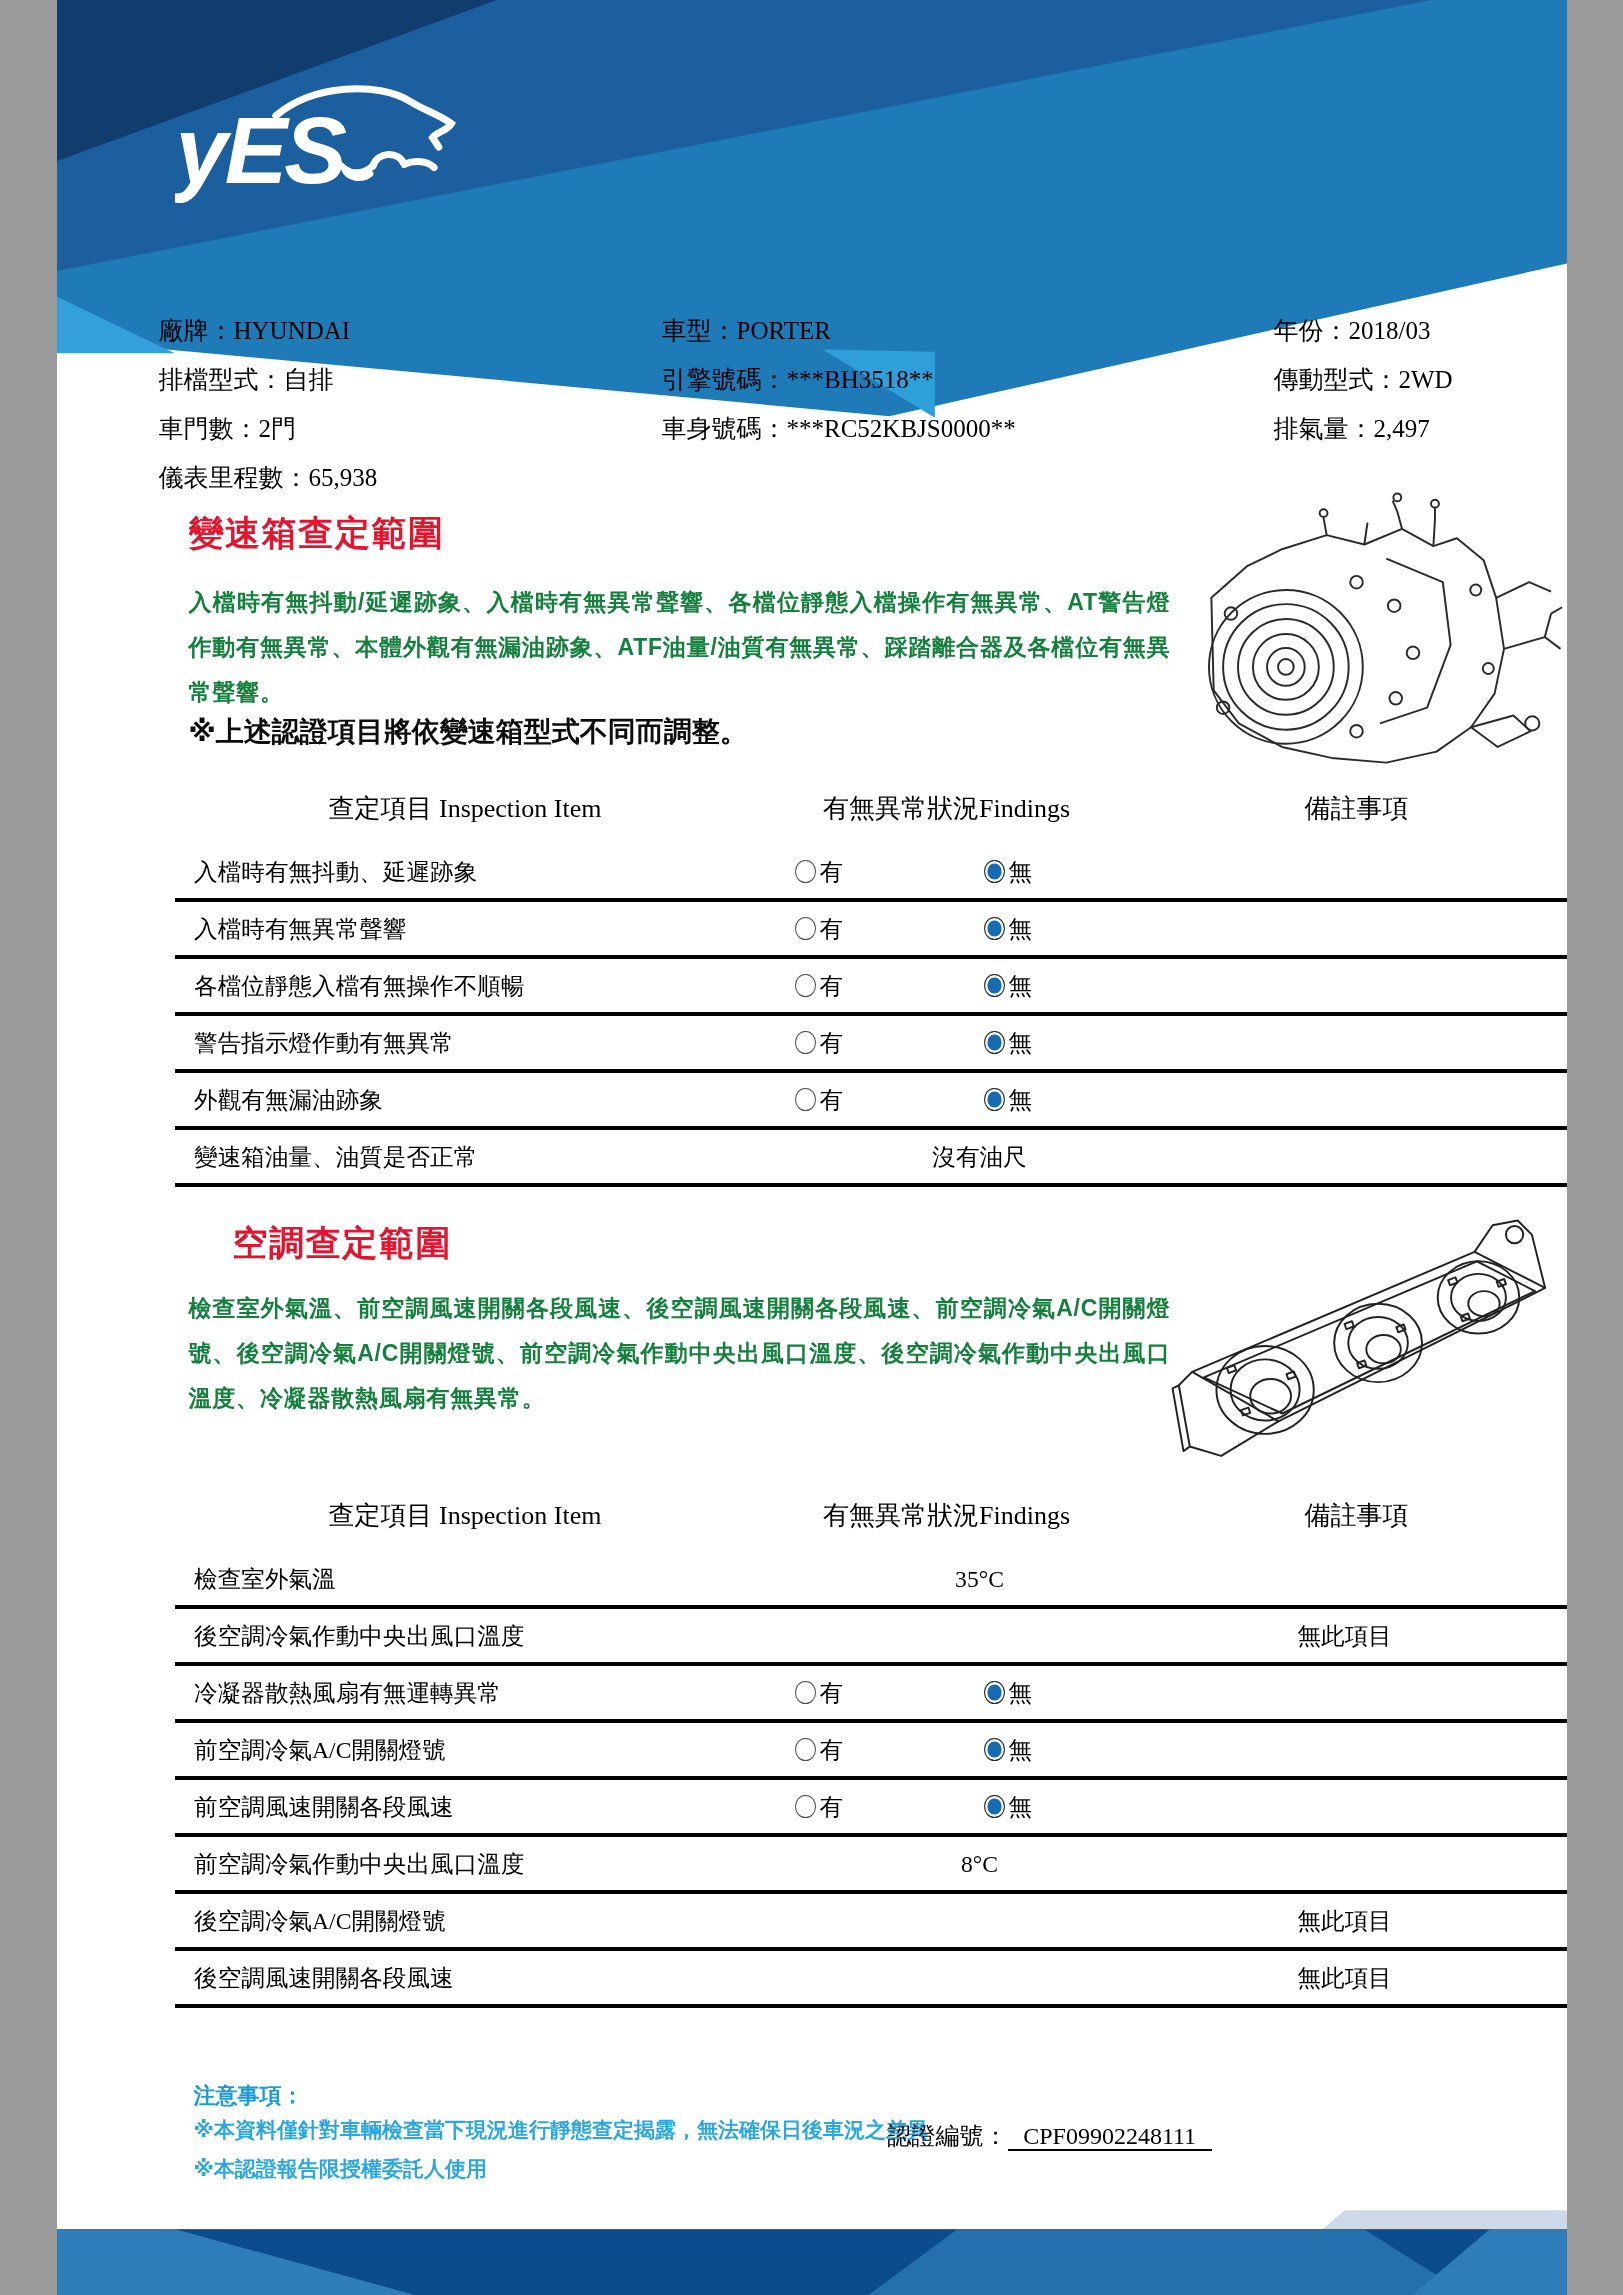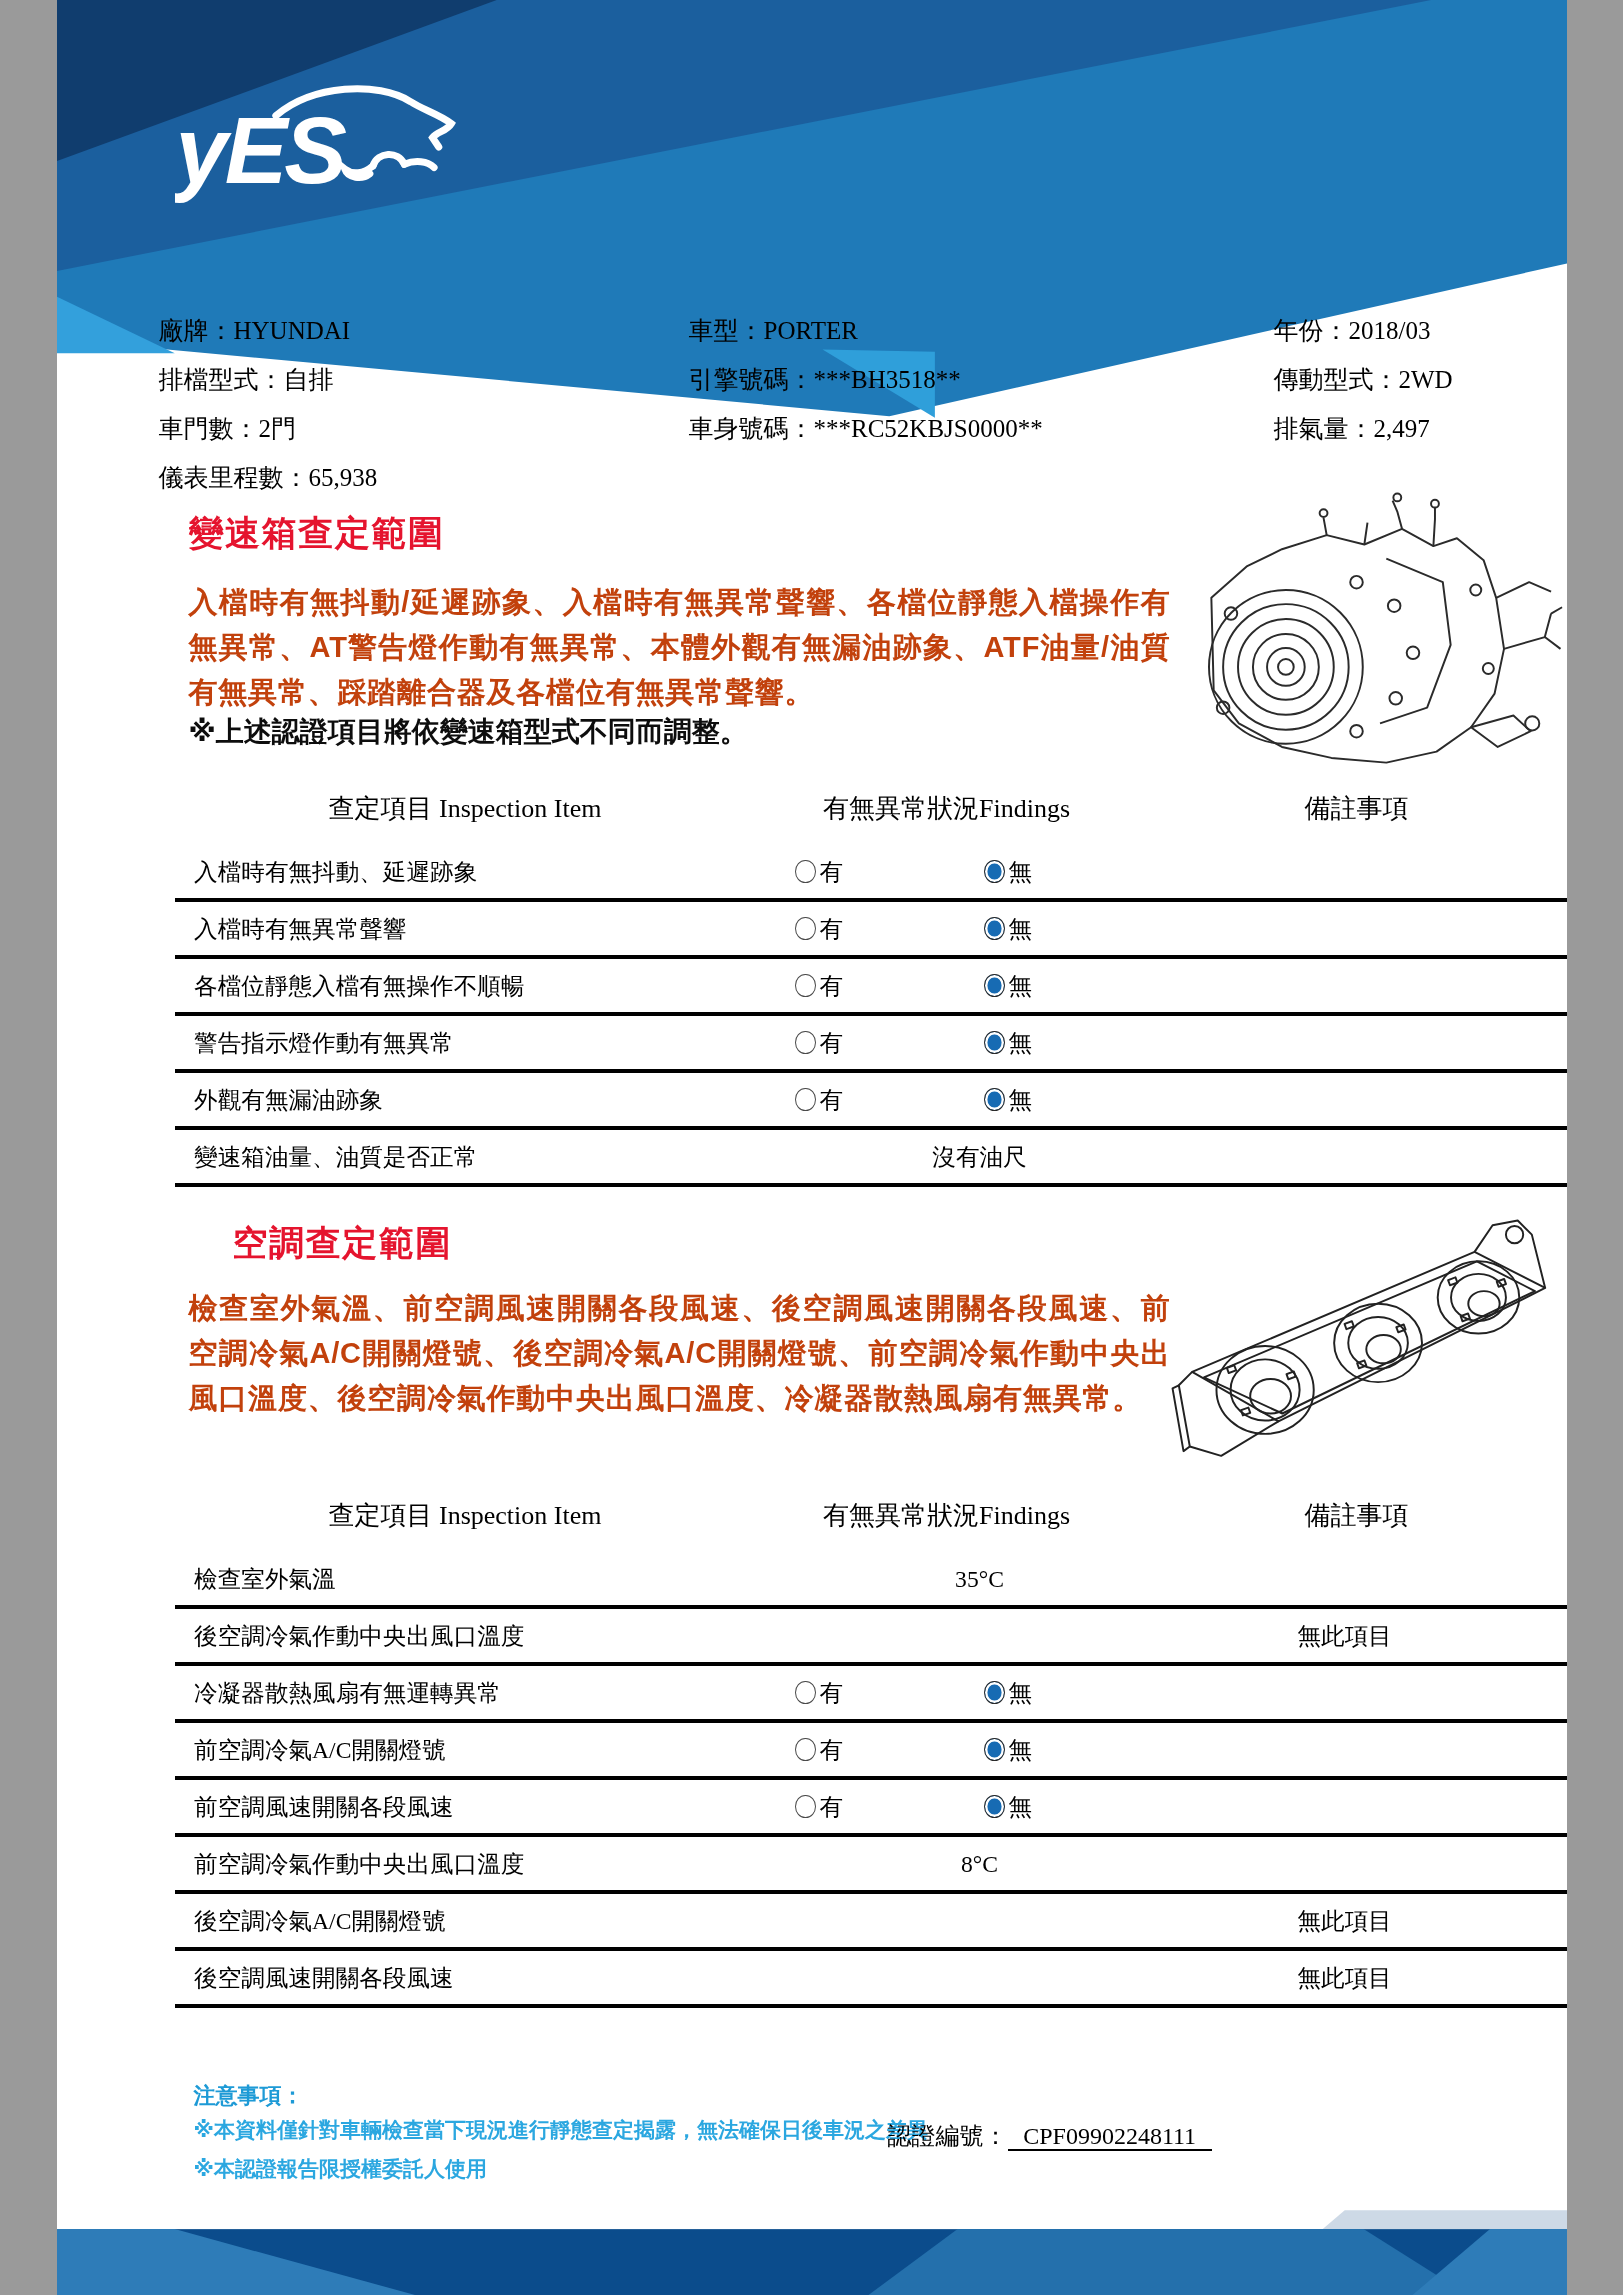--- a/index.html
+++ b/index.html
@@ -13,21 +13,21 @@
                font-size:63px;font-weight:bold;color:#ffffff;letter-spacing:3.1px;white-space:nowrap;}
 
   
   .vinfo{position:absolute;top:306px;font-size:25px;line-height:49px;white-space:nowrap;}
   .vinfo div{height:49px;}
 
   
   .sec-title{position:absolute;left:132px;font-family:Liberation Sans, sans-serif;
              font-size:35px;font-weight:bold;color:#e5142e;letter-spacing:1.6px;white-space:nowrap;}
   .sec-desc{position:absolute;left:132px;width:982px;font-family:"Liberation Sans","DejaVu Sans",sans-serif;
-            font-size:29px;font-weight:bold;line-height:45px;color:#c2410c;letter-spacing:0.8px;text-align:justify;}
+            font-size:23px;font-weight:bold;line-height:45px;color:#15803d;letter-spacing:0.8px;text-align:justify;}
   .sec-note{position:absolute;left:132px;font-family:"Liberation Sans","DejaVu Sans",sans-serif;
             font-size:28px;font-weight:bold;color:#0d0d0d;white-space:nowrap;}
 
   .illus{position:absolute;}
 
   
   .insp-table{position:absolute;left:118px;width:1414px;}
   .t-head{position:relative;height:60px;font-size:26px;}
   .t-head span{position:absolute;top:6.3px;text-align:center;white-space:nowrap;}
   .th-item{left:0;width:581px;}
@@ -80,21 +80,21 @@
     </svg>
   </div>
 
 
   <div class="vinfo" style="left:102px;">
     <div>廠牌：HYUNDAI</div>
     <div>排檔型式：自排</div>
     <div>車門數：2門</div>
     <div>儀表里程數：65,938</div>
   </div>
-  <div class="vinfo" style="left:632px;">
+  <div class="vinfo" style="left:605px;">
     <div>車型：PORTER</div>
     <div>引擎號碼：***BH3518**</div>
     <div>車身號碼：***RC52KBJS0000**</div>
   </div>
   <div class="vinfo" style="left:1217px;">
     <div>年份：2018/03</div>
     <div>傳動型式：2WD</div>
     <div>排氣量：2,497</div>
   </div>
 

